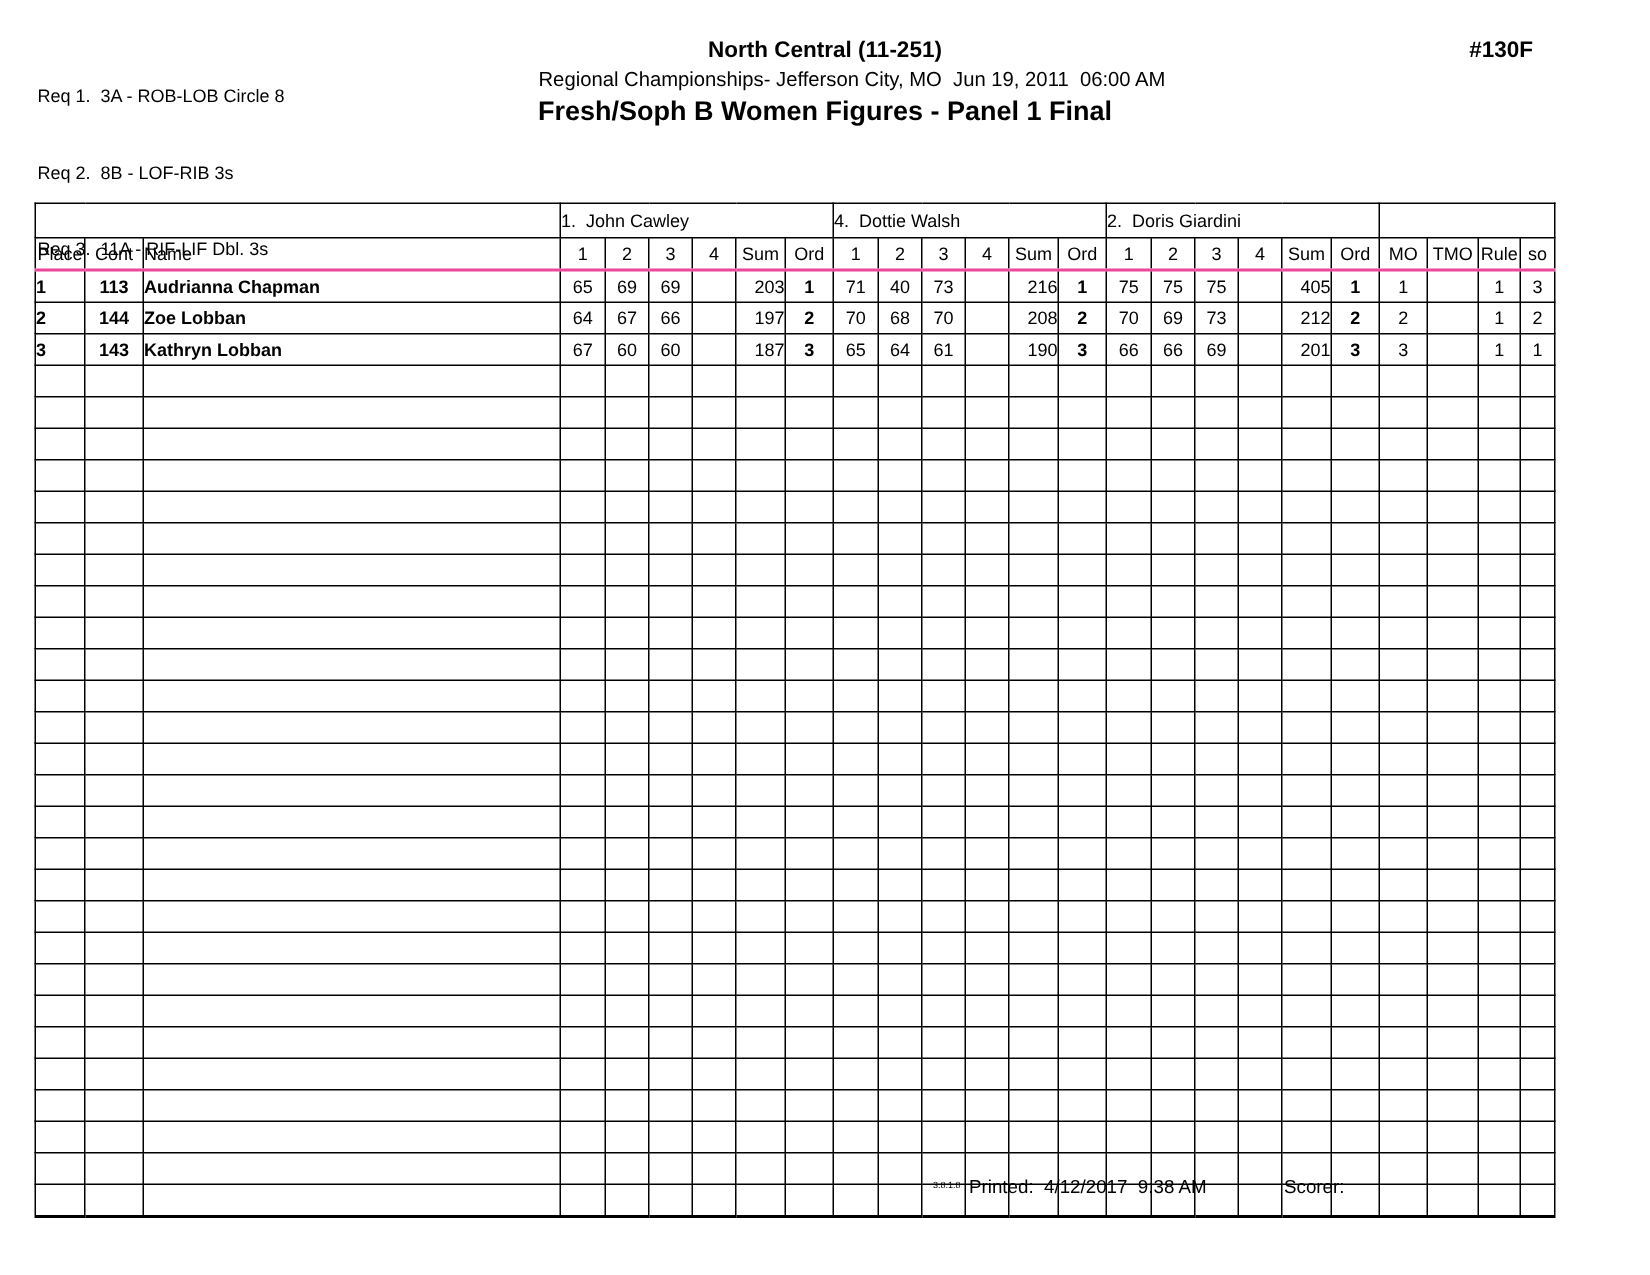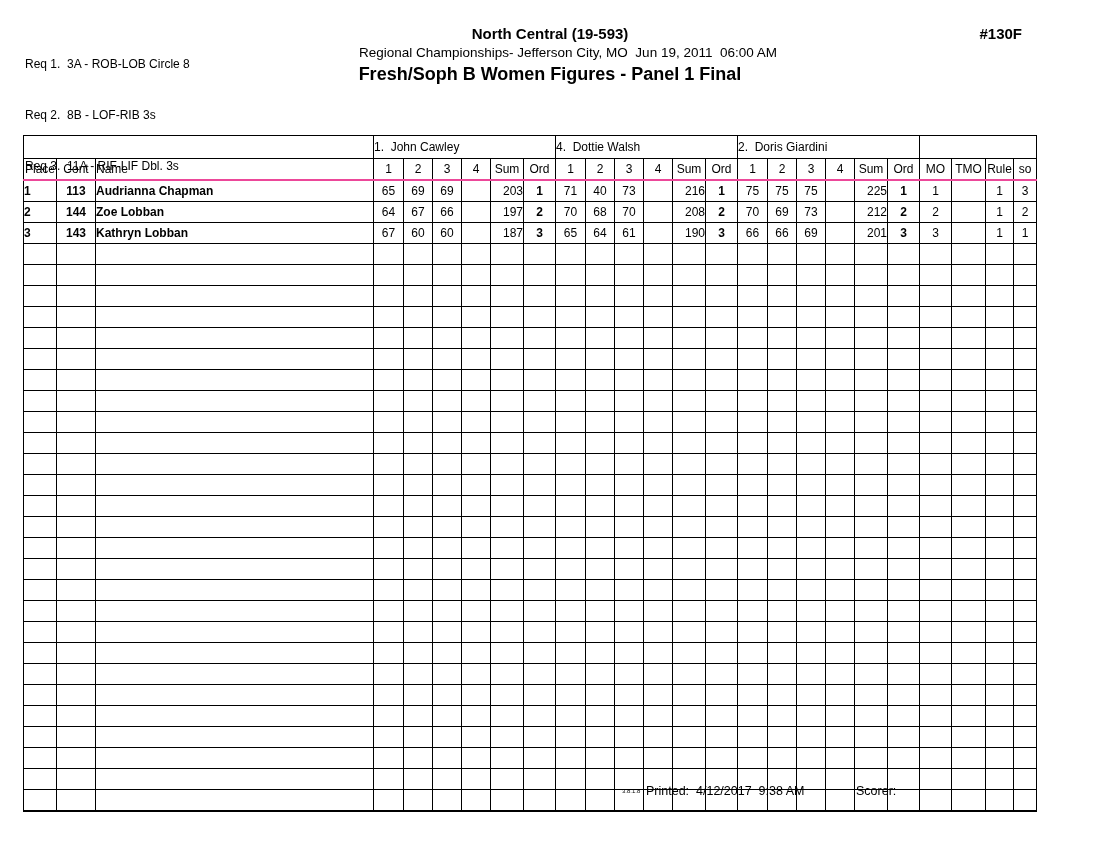--- a/index.html
+++ b/index.html
@@ -46,21 +46,21 @@
 </head>
 <body>
 
 <div class="req-block">
   <div>Req 1.  3A - ROB-LOB Circle 8</div>
   <div>Req 2.  8B - LOF-RIB 3s</div>
   <div>Req 3.  11A - RIF-LIF Dbl. 3s</div>
 </div>
 
 <div class="center-head">
-  <div class="title">North Central (19-593)</div>
+  <div class="title">North Central (11-251)</div>
   <div class="subtitle">Regional Championships- Jefferson City, MO  Jun 19, 2011  06:00 AM</div>
   <div class="event">Fresh/Soph B Women Figures - Panel 1 Final</div>
 </div>
 
 <div class="docnum">#130F</div>
 
 <table class="results">
   <colgroup>
       <col style="width: 33px;">
       <col style="width: 39px;">
@@ -138,21 +138,21 @@
         <td class="c">71</td>
         <td class="c">40</td>
         <td class="c">73</td>
         <td class="c"></td>
         <td class="sum">216</td>
         <td class="ord">1</td>
         <td class="c">75</td>
         <td class="c">75</td>
         <td class="c">75</td>
         <td class="c"></td>
-        <td class="sum">225</td>
+        <td class="sum">405</td>
         <td class="ord">1</td>
         <td class="c">1</td>
         <td class="c"></td>
         <td class="c">1</td>
         <td class="c">3</td>
       </tr>
       <tr>
         <td class="pl">2</td>
         <td class="cb">144</td>
         <td class="name">Zoe Lobban</td>

